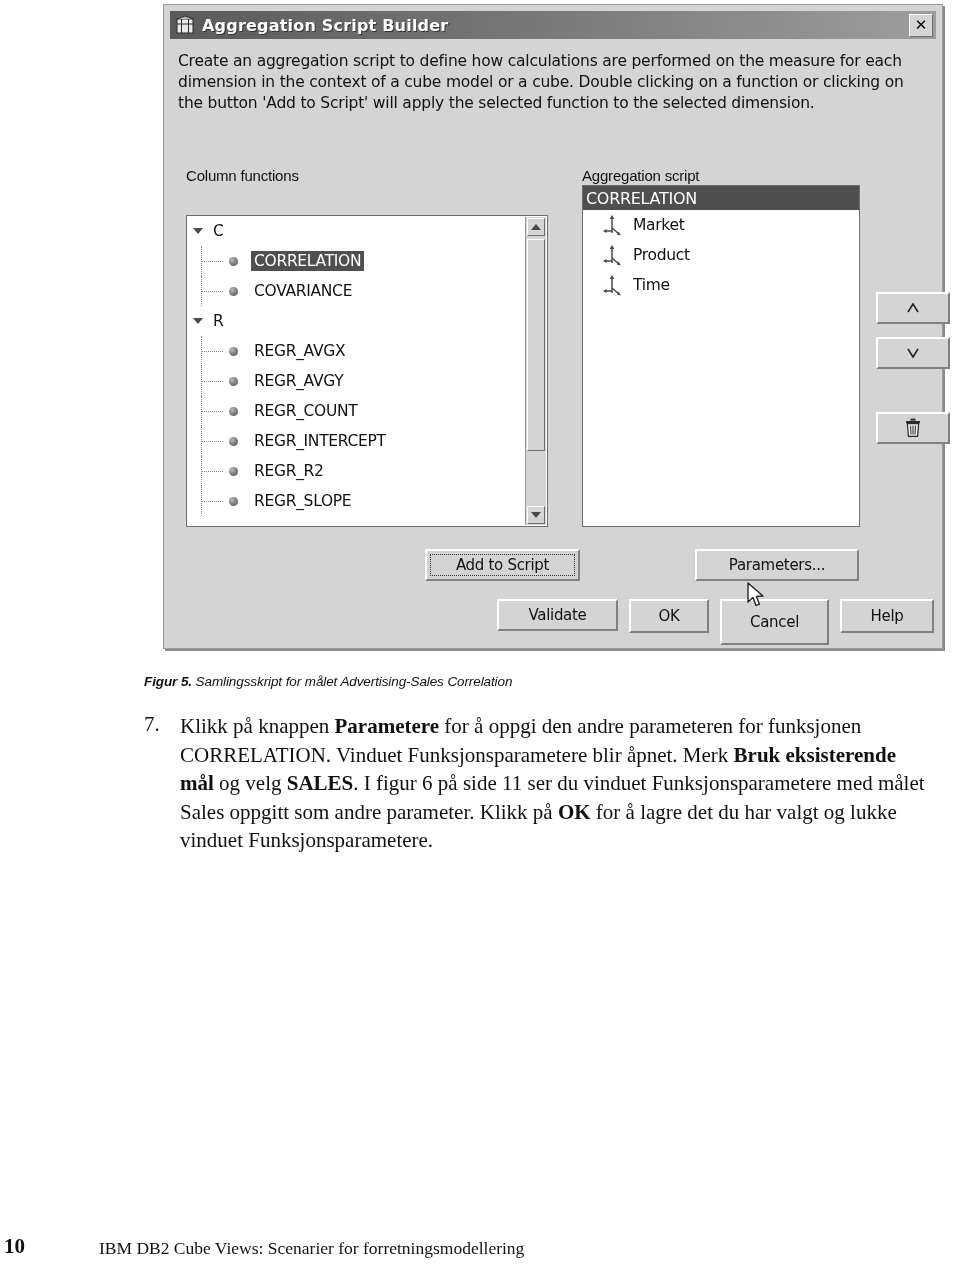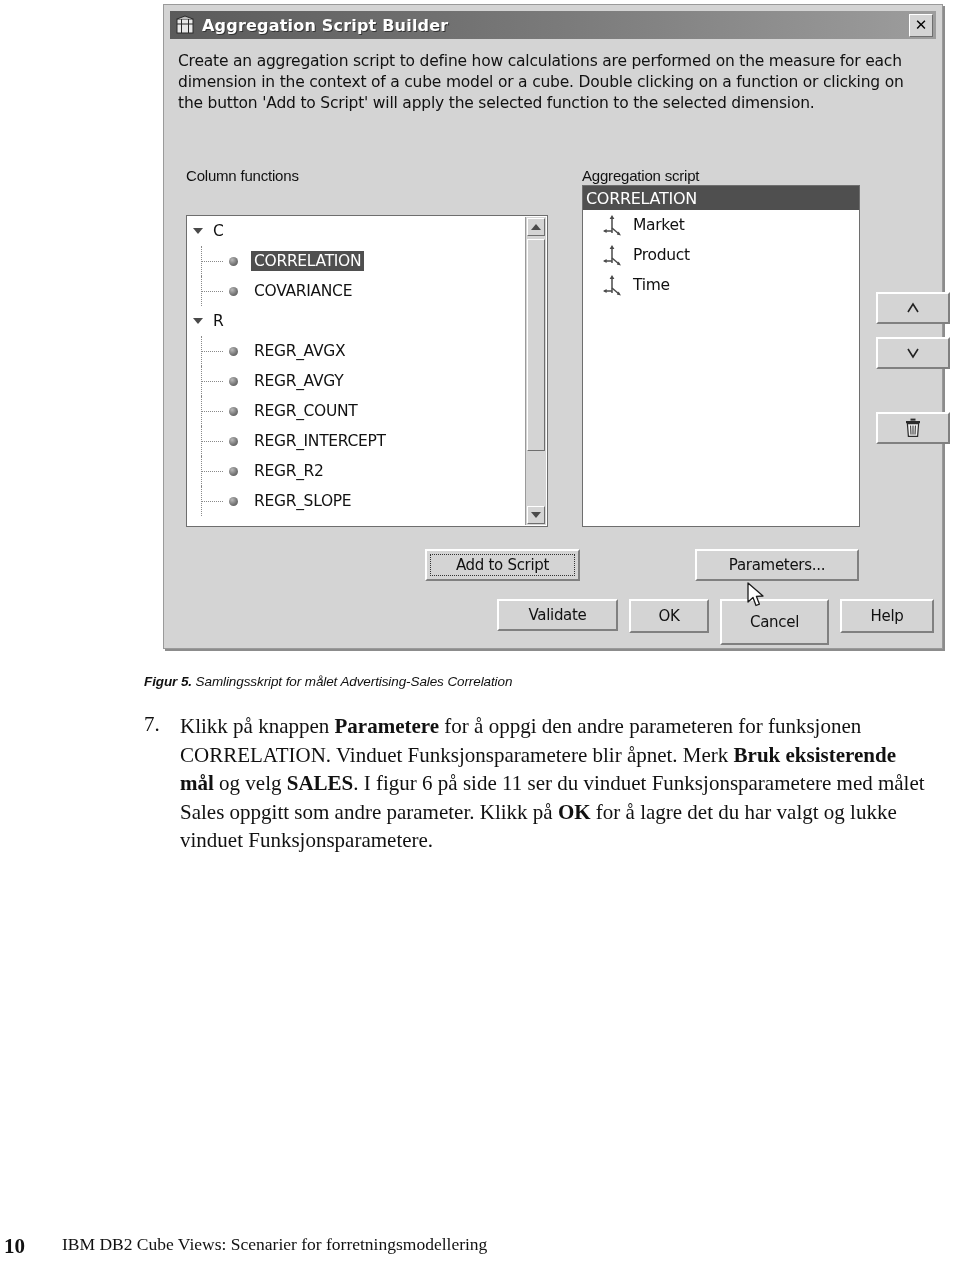--- a/index.html
+++ b/index.html
@@ -191,21 +191,21 @@
     font-family:"Liberation Serif", serif;font-size:21px;color:#111;
     width:36px;flex:0 0 auto;
   }
   #step-text{
     font-family:"Liberation Serif", serif;font-size:21px;line-height:28.5px;
     color:#111;flex:1;text-align:left;
   }
   #step-text b{font-weight:bold;}
 
   #page-footer{
-    position:absolute;left:4px;top:1234px;width:760px;display:flex;align-items:flex-start;
+    position:absolute;left:4px;top:1234px;width:760px;display:flex;align-items:flex-end;gap:37px;
   }
   #footer-page-number{
     font-family:"Liberation Serif", serif;font-size:21px;font-weight:bold;color:#111;
     width:58px;flex:0 0 auto;
   }
   #footer-title{
     font-family:"Liberation Serif", serif;font-size:17.5px;color:#111;
   }
 </style>
 </head>

